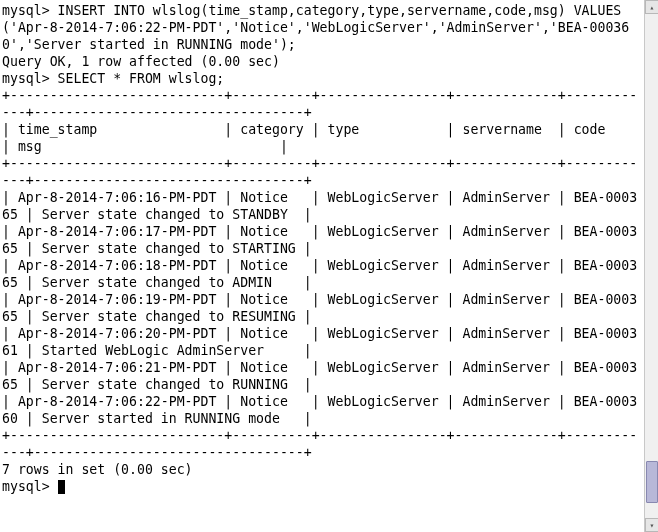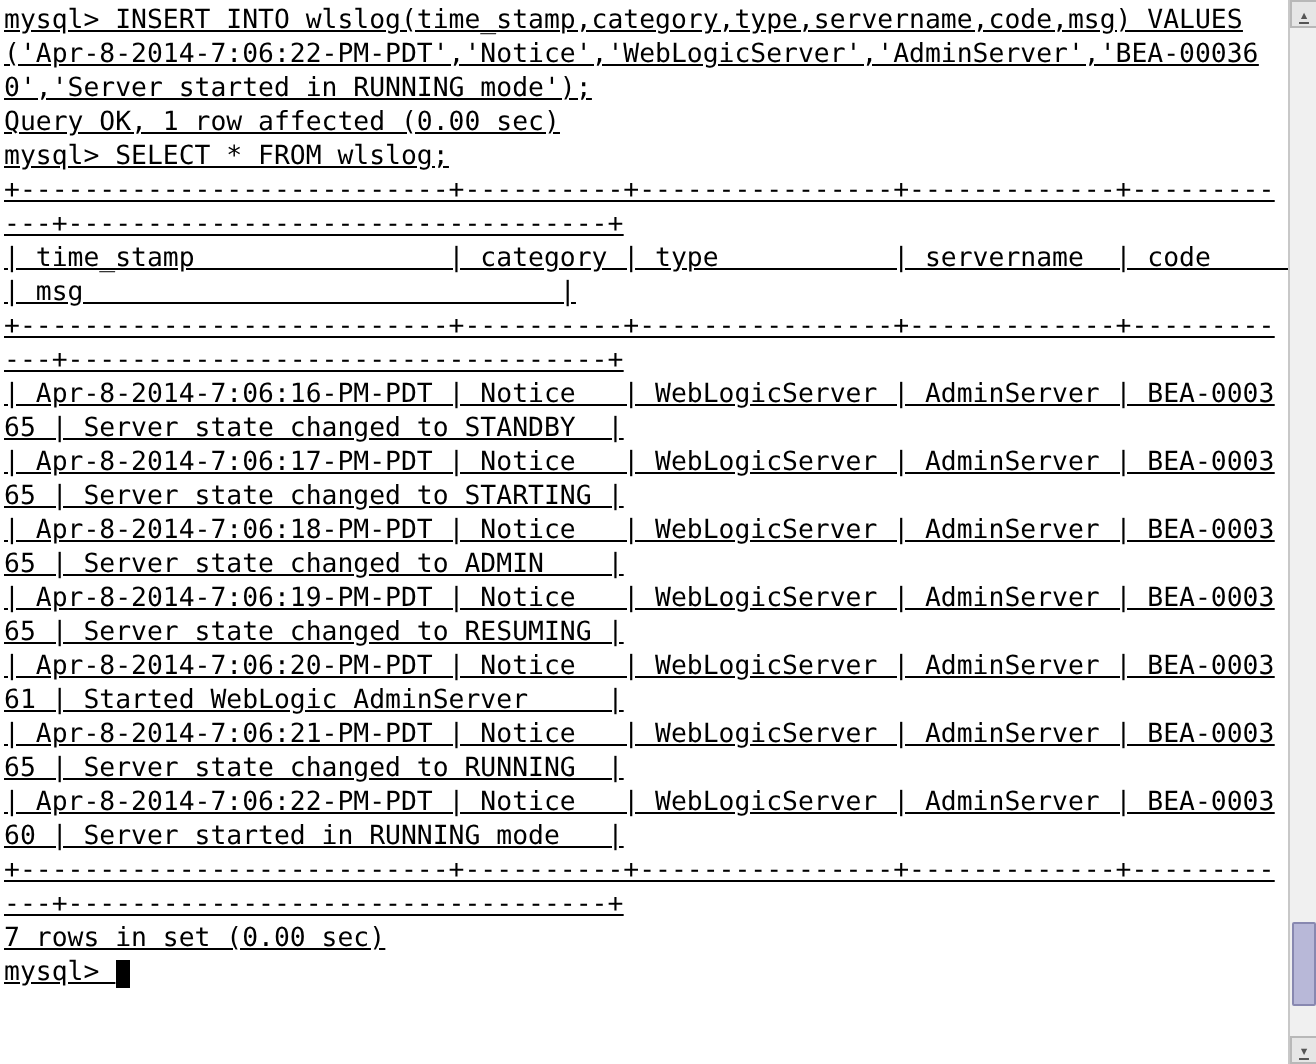--- a/index.html
+++ b/index.html
@@ -1,15 +1,15 @@
 <!DOCTYPE html>
 <html><head>
   <meta charset="utf-8">
   <style>
-    * { margin: 0; padding: 0; box-sizing: border-box; text-decoration: underline; }
+    * { margin: 0; padding: 0; box-sizing: border-box; }
     body {
       width: 658px;
       height: 532px;
       background: #fff;
       font-family: "DejaVu Sans Mono", "Liberation Mono", Consolas, monospace;
       font-size: 13.2px;
       line-height: 17px;
       color: #000;
       overflow: hidden;
       position: relative;

